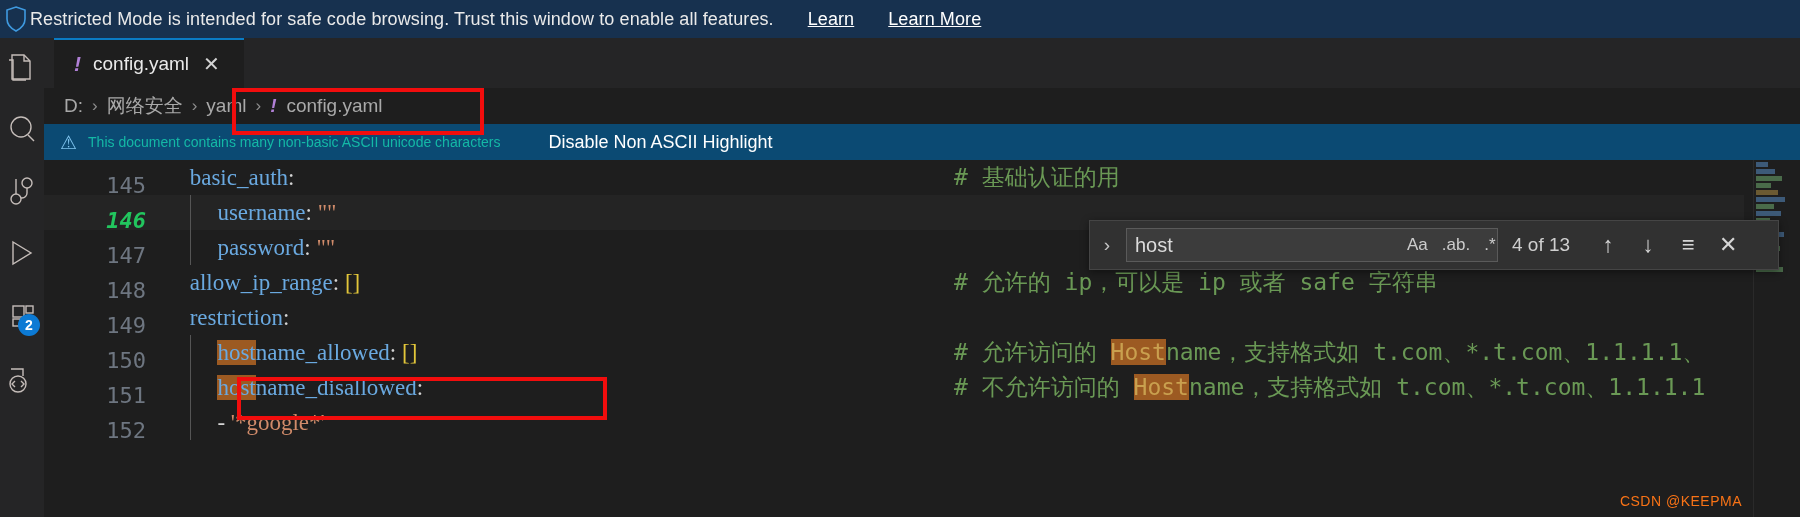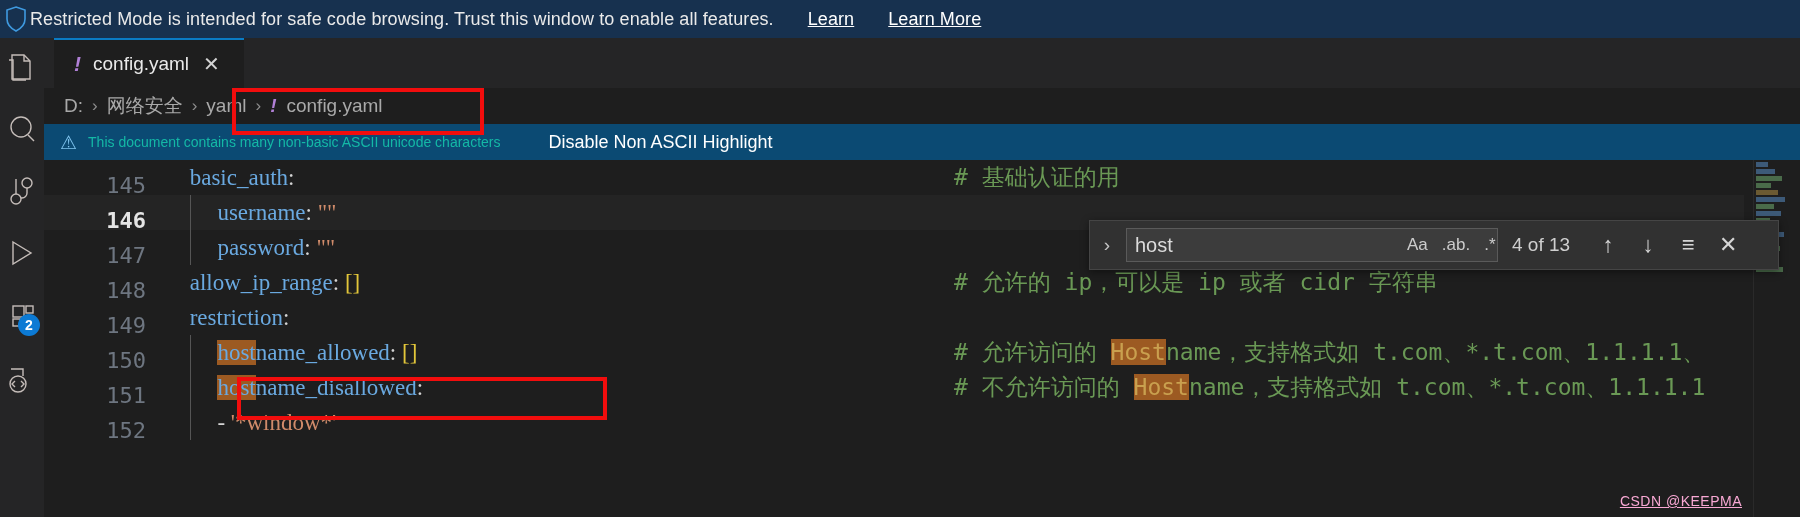--- a/index.html
+++ b/index.html
@@ -112,21 +112,21 @@
     font-size: 23px;
   }
   .line {
     position: relative; height: 35px; line-height: 35px; white-space: pre;
   }
   .line.active { background: #242424; }
   .lineno {
     position: absolute; left: 0; top: 0; width: 102px;
     text-align: right; color: #6e7681; font-size: 22px; margin-top: 8px;
   }
-  .line.active .lineno { color: #e5e5e5; font-weight: bold; }
+  .line.active .lineno { color: #22c55e; font-weight: bold; font-style: italic; }
   .code {
     position: absolute; left: 118px; top: 0; white-space: pre; font-family: Liberation Serif, serif;
   }
   .indent-guide {
     position: absolute; top: 0; width: 1px; height: 35px; background: #555;
   }
   .tok-key   { color: #6aa9e0; }
   .tok-punct { color: #d4d4d4; }
   .tok-brk   { color: #e2c63a; }
   .tok-str   { color: #d08b6a; }
@@ -182,21 +182,21 @@
   }
   .mm-row { height: 5px; margin: 2px 2px; }
   .scroll-shadow {
     position: absolute; right: 46px; top: 122px; width: 1px; height: 357px;
     background: #2a2a2a;
   }
 
   
   .watermark {
     position: absolute; right: 58px; bottom: 8px;
-    color: #f9a8d4; font-size: 14px; letter-spacing: .5px; text-decoration: underline;
+    color: #f97316; font-size: 14px; letter-spacing: .5px;
   }
 </style>
 </head>
 <body>
 
 <div id="app">
 
   <div class="banner">
     <svg class="banner-shield" viewBox="0 0 22 26">
       <path d="M11 1 L20 4 L20 13 C20 19 15 23 11 25 C7 23 2 19 2 13 L2 4 Z" fill="none" stroke="#3f9ae0" stroke-width="1.6"></path>
@@ -277,25 +277,25 @@
       <span class="notice-text">This document contains many non-basic ASCII unicode characters</span>
       <span class="notice-link">Disable Non ASCII Highlight</span>
     </div>
 
     <div class="code-area">
       <div class="gutter"></div>
       <div class="code-lines" id="code-lines">
           <div class="line"><span class="lineno">145</span><span class="code" style="left: 145.7px;"><span class="tok-key">basic_auth</span><span class="tok-punct">:</span></span><span class="cmt-col tok-cmt"># 基础认证的用</span></div>
           <div class="line active"><span class="lineno">146</span><span class="indent-guide" style="left: 145.7px;"></span><span class="code" style="left: 173.4px;"><span class="tok-key">username</span><span class="tok-punct">: </span><span class="tok-str">""</span></span></div>
           <div class="line"><span class="lineno">147</span><span class="indent-guide" style="left: 145.7px;"></span><span class="code" style="left: 173.4px;"><span class="tok-key">password</span><span class="tok-punct">: </span><span class="tok-str">""</span></span></div>
-          <div class="line"><span class="lineno">148</span><span class="code" style="left: 145.7px;"><span class="tok-key">allow_ip_range</span><span class="tok-punct">: </span><span class="tok-brk">[]</span></span><span class="cmt-col tok-cmt"># 允许的 ip，可以是 ip 或者 cidr 字符串</span></div>
+          <div class="line"><span class="lineno">148</span><span class="code" style="left: 145.7px;"><span class="tok-key">allow_ip_range</span><span class="tok-punct">: </span><span class="tok-brk">[]</span></span><span class="cmt-col tok-cmt"># 允许的 ip，可以是 ip 或者 safe 字符串</span></div>
           <div class="line"><span class="lineno">149</span><span class="code" style="left: 145.7px;"><span class="tok-key">restriction</span><span class="tok-punct">:</span></span></div>
           <div class="line"><span class="lineno">150</span><span class="indent-guide" style="left: 145.7px;"></span><span class="code" style="left: 173.4px;"><span class="tok-key hl">host</span><span class="tok-key">name_allowed</span><span class="tok-punct">: </span><span class="tok-brk">[]</span></span><span class="cmt-col tok-cmt"><span># 允许访问的 </span><span class="hl-cmt">Host</span><span>name，支持格式如 t.com、*.t.com、1.1.1.1、</span></span></div>
           <div class="line"><span class="lineno">151</span><span class="indent-guide" style="left: 145.7px;"></span><span class="code" style="left: 173.4px;"><span class="tok-key hl">host</span><span class="tok-key">name_disallowed</span><span class="tok-punct">:</span></span><span class="cmt-col tok-cmt"><span># 不允许访问的 </span><span class="hl-cmt">Host</span><span>name，支持格式如 t.com、*.t.com、1.1.1.1</span></span></div>
-          <div class="line"><span class="lineno">152</span><span class="indent-guide" style="left: 145.7px;"></span><span class="code" style="left: 173.4px;"><span class="tok-dash">- </span><span class="tok-str">'*window*'</span></span></div>
+          <div class="line"><span class="lineno">152</span><span class="indent-guide" style="left: 145.7px;"></span><span class="code" style="left: 173.4px;"><span class="tok-dash">- </span><span class="tok-str">'*google*'</span></span></div>
         </div>
     </div>
 
     <div class="scroll-shadow"></div>
 
     <div class="minimap" id="minimap">
         <div class="mm-row" style="background: rgb(61, 90, 120); width: 12px;"></div>
         <div class="mm-row" style="background: rgb(61, 90, 120); width: 19px;"></div>
         <div class="mm-row" style="background: rgb(74, 107, 74); width: 26px;"></div>
         <div class="mm-row" style="background: rgb(74, 107, 74); width: 15px;"></div>

